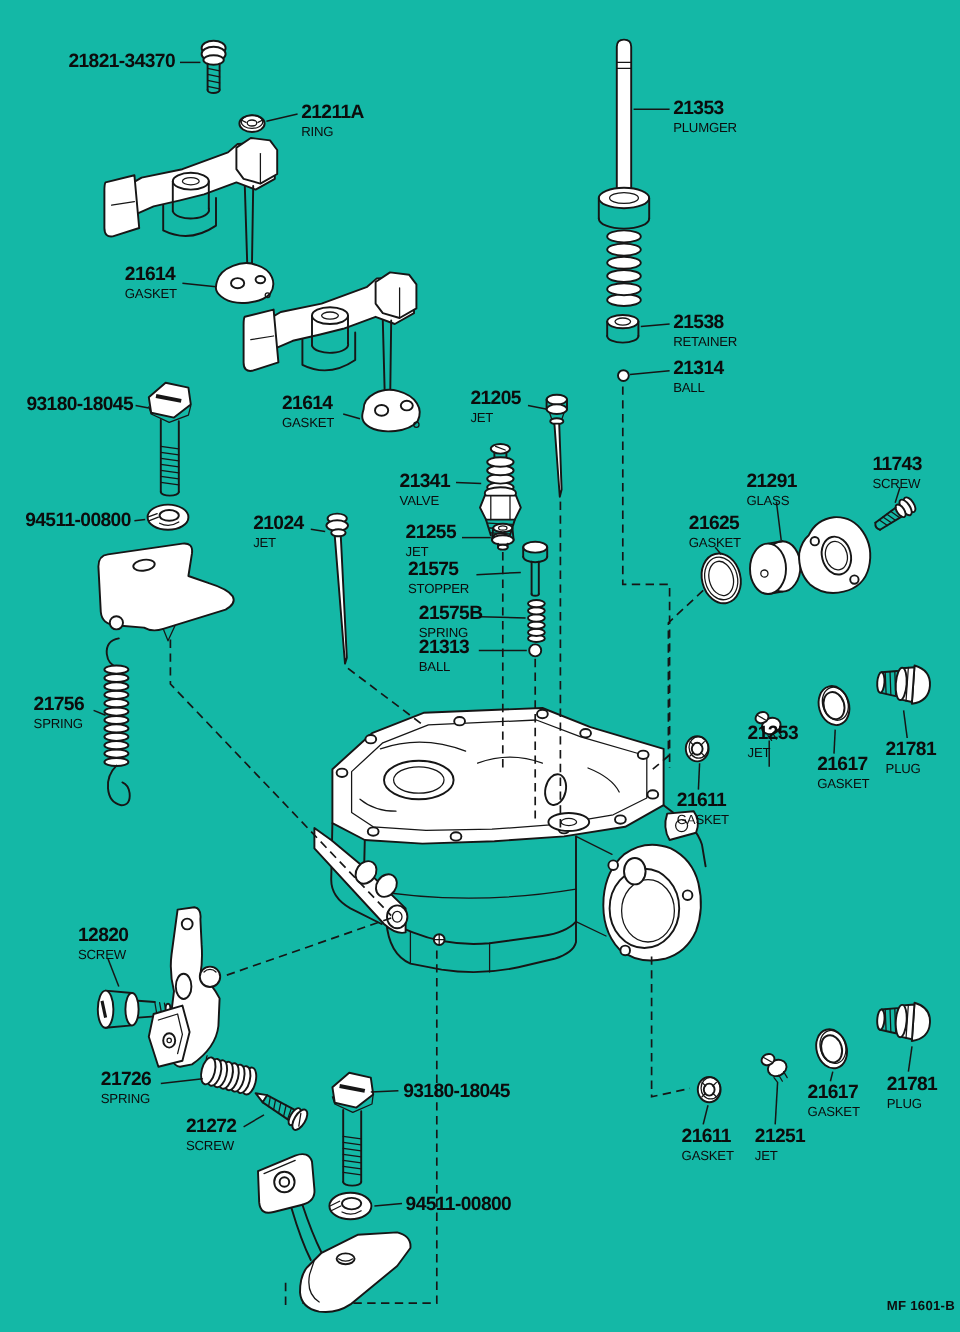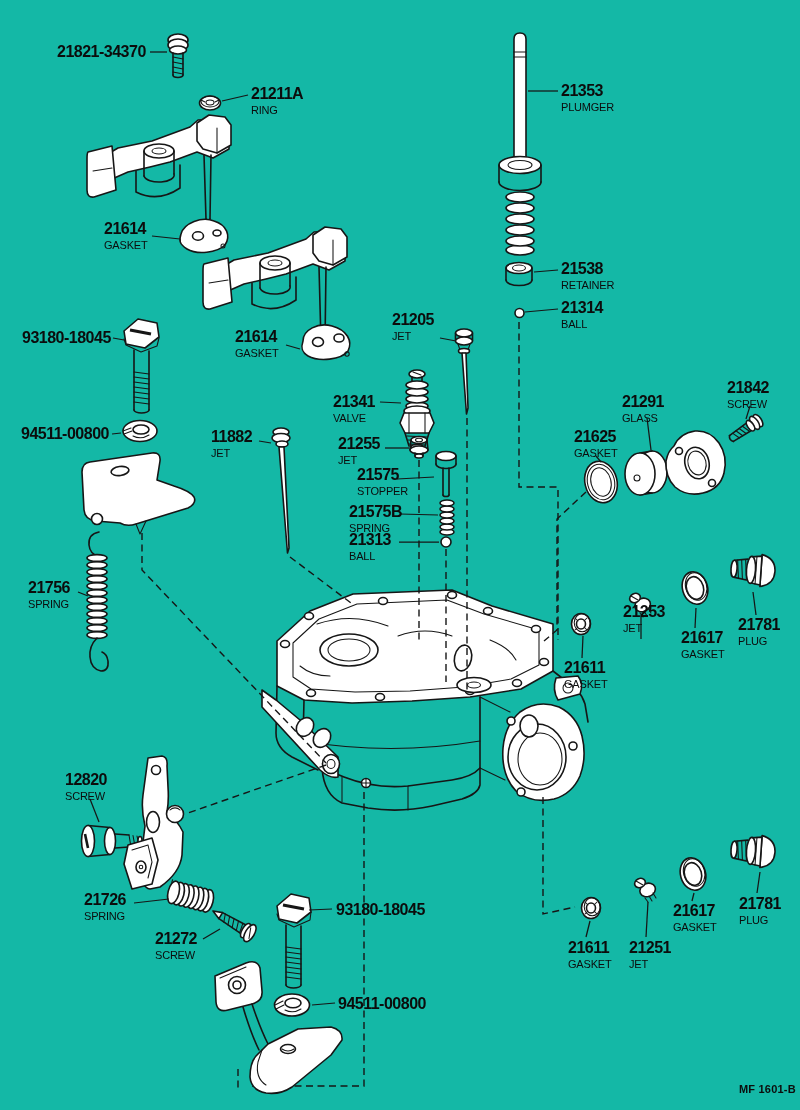--- a/index.html
+++ b/index.html
@@ -468,47 +468,47 @@
   <div class="desc">GASKET</div>
 </div>
 <div class="label" style="left:561px;top:261px">
   <div class="num">21538</div>
   <div class="desc">RETAINER</div>
 </div>
 <div class="label" style="left:561px;top:300px">
   <div class="num">21314</div>
   <div class="desc">BALL</div>
 </div>
-<div class="label" style="left:392px;top:312px">
+<div class="label" style="left:392px;top:325px">
   <div class="num">21205</div>
   <div class="desc">JET</div>
 </div>
 <div class="label" style="left:22px;top:330px">
   <div class="num">93180-18045</div>
 </div>
 <div class="label" style="left:235px;top:329px">
   <div class="num">21614</div>
   <div class="desc">GASKET</div>
 </div>
 <div class="label" style="left:333px;top:394px">
   <div class="num">21341</div>
   <div class="desc">VALVE</div>
 </div>
 <div class="label" style="left:21px;top:426px">
   <div class="num">94511-00800</div>
 </div>
 <div class="label" style="left:211px;top:429px">
-  <div class="num">11882</div>
+  <div class="num">21024</div>
   <div class="desc">JET</div>
 </div>
 <div class="label" style="left:338px;top:436px">
   <div class="num">21255</div>
   <div class="desc">JET</div>
 </div>
-<div class="label" style="left:357px;top:467px">
+<div class="label" style="left:340px;top:467px">
   <div class="num">21575</div>
   <div class="desc">STOPPER</div>
 </div>
 <div class="label" style="left:349px;top:504px">
   <div class="num">21575B</div>
   <div class="desc">SPRING</div>
 </div>
 <div class="label" style="left:349px;top:532px">
   <div class="num">21313</div>
   <div class="desc">BALL</div>
@@ -519,21 +519,21 @@
 </div>
 <div class="label" style="left:622px;top:394px">
   <div class="num">21291</div>
   <div class="desc">GLASS</div>
 </div>
 <div class="label" style="left:574px;top:429px">
   <div class="num">21625</div>
   <div class="desc">GASKET</div>
 </div>
 <div class="label" style="left:727px;top:380px">
-  <div class="num">21842</div>
+  <div class="num">11743</div>
   <div class="desc">SCREW</div>
 </div>
 <div class="label" style="left:564px;top:660px">
   <div class="num">21611</div>
   <div class="desc">GASKET</div>
 </div>
 <div class="label" style="left:623px;top:604px">
   <div class="num">21253</div>
   <div class="desc">JET</div>
 </div>

